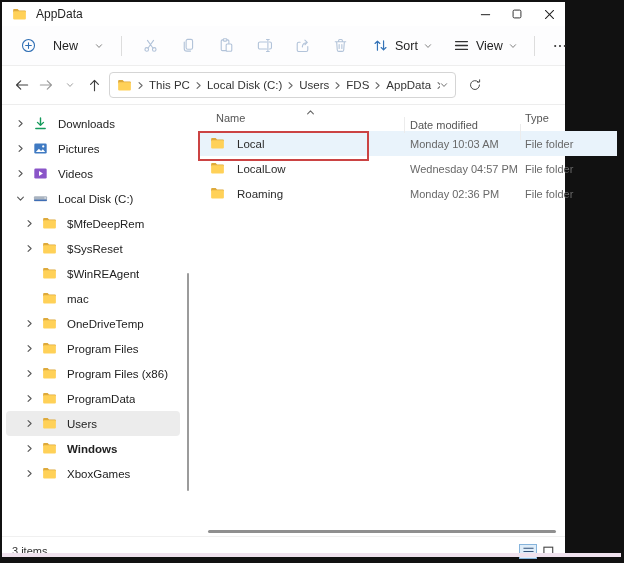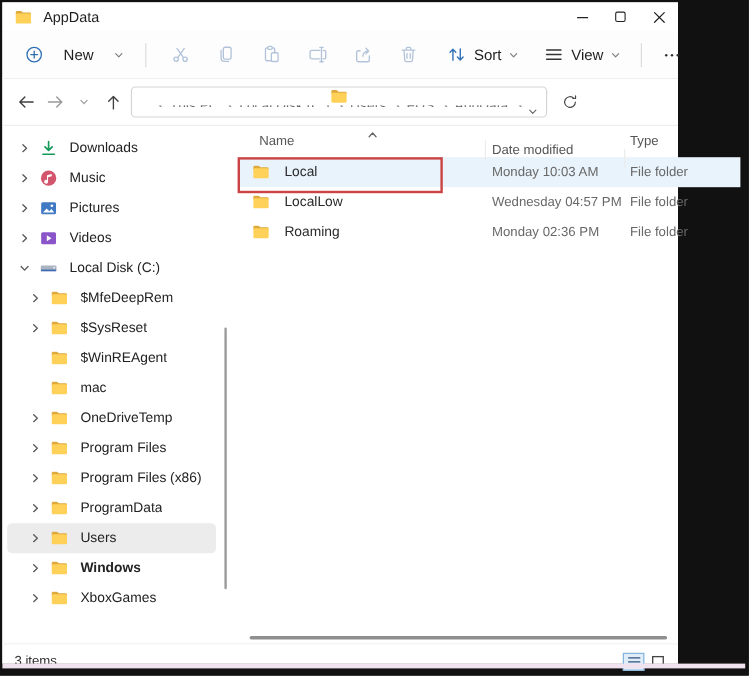--- a/index.html
+++ b/index.html
@@ -30,21 +30,21 @@
   .disabled-group { display:flex; align-items:center; }
   .tbicon { width:38px; padding:5px 0; display:flex; justify-content:center; border:none; background:none; color:#b2c3d9; }
   .tb-group { display:flex; align-items:center; gap:6px; font-size:12.5px; color:#1f1f1f; border:none; background:none; padding:6px 8px; margin-left:5px; }
   .chev { display:flex; color:#7c7c7c; }
   .morebtn { border:none; background:none; display:flex; padding:6px 8px; }
 
   
   .addressrow { height:39px; display:flex; align-items:center; padding:0 8px; border-bottom:1px solid #ededed; flex:0 0 auto; background:#fff; }
   .navbtn { width:24px; height:26px; display:flex; align-items:center; justify-content:center; border:none; background:none; }
   .navbtn.c-dark { color:#3f3f3f; } .navbtn.c-light { color:#9a9a9a; }
-  .addrbox { width:347px; height:26px; border:1px solid #d5d5d5; border-radius:4px; display:flex; align-items:center; padding:0 7px; margin-left:3px; background:#fff;flex-direction:column; }
+  .addrbox { width:347px; height:26px; border:1px solid #d5d5d5; border-radius:4px; display:flex; align-items:center; padding:0 7px; margin-left:3px; background:#fff; }
   .addrbox .bicon { display:flex; width:15px; flex:0 0 15px; }
   .crumbs { display:flex; align-items:center; font-size:11.5px; color:#333; white-space:nowrap; overflow:hidden; flex:1; }
   .crumb-sep { display:flex; color:#6a6a6a; margin:0 4px; }
   .addrchev { margin-left:auto; color:#6a6a6a; }
   .refreshbtn { width:26px; height:26px; display:flex; align-items:center; justify-content:center; border:none; background:none; color:#454545; margin-left:6px; }
   .searchbox { width:125px; height:26px; border:1px solid #d5d5d5; border-radius:4px; display:flex; align-items:center; padding:0 8px; margin-left:8px; background:#fff; color:#6f6f6f; }
   .placeholder { font-size:11.5px; color:#6f6f6f; margin-left:9px; }
 
   
   .body { flex:1 1 auto; display:flex; position:relative; min-height:0; background:#fff; }
@@ -323,34 +323,20 @@
                 <svg viewBox="0 0 10 10" width="9" height="9" fill="none" stroke="currentColor" stroke-width="1.2" stroke-linecap="round" stroke-linejoin="round">
                   <path d="M3.4 1.8L6.8 5 3.4 8.2"></path>
                 </svg>
               </span>
               <span class="side-icon">
                 <svg viewBox="0 0 16 16" width="15" height="15" fill="none" stroke="#149a5b" stroke-width="1.5" stroke-linecap="round" stroke-linejoin="round">
                   <path d="M8 2.2v7.6M4.8 6.8L8 10l3.2-3.2M3 13.4h10"></path>
                 </svg>
               </span>
               <span class="side-label">Downloads</span>
-            </div>
-            <div class="side-item" style="padding-left: 8px;">
-              <span class="side-chev">
-                <svg viewBox="0 0 10 10" width="9" height="9" fill="none" stroke="currentColor" stroke-width="1.2" stroke-linecap="round" stroke-linejoin="round">
-                  <path d="M3.4 1.8L6.8 5 3.4 8.2"></path>
-                </svg>
-              </span>
-              <span class="side-icon">
-                <svg viewBox="0 0 16 16" width="15" height="15">
-                  <circle cx="8" cy="8" r="6.8" fill="#d4566e"></circle>
-                  <path fill="#fff" d="M10.8 4.2L6.6 5.3v4.3a1.7 1.7 0 1 0 .9 1.5V7.2l3.3-.9z"></path>
-                </svg>
-              </span>
-              <span class="side-label">Music</span>
             </div>
             <div class="side-item" style="padding-left: 8px;">
               <span class="side-chev">
                 <svg viewBox="0 0 10 10" width="9" height="9" fill="none" stroke="currentColor" stroke-width="1.2" stroke-linecap="round" stroke-linejoin="round">
                   <path d="M3.4 1.8L6.8 5 3.4 8.2"></path>
                 </svg>
               </span>
               <span class="side-icon">
                 <svg viewBox="0 0 16 16" width="15" height="15">
                   <rect x="1.4" y="2.6" width="13.2" height="10.8" rx="1.4" fill="#3f7ac2"></rect>

